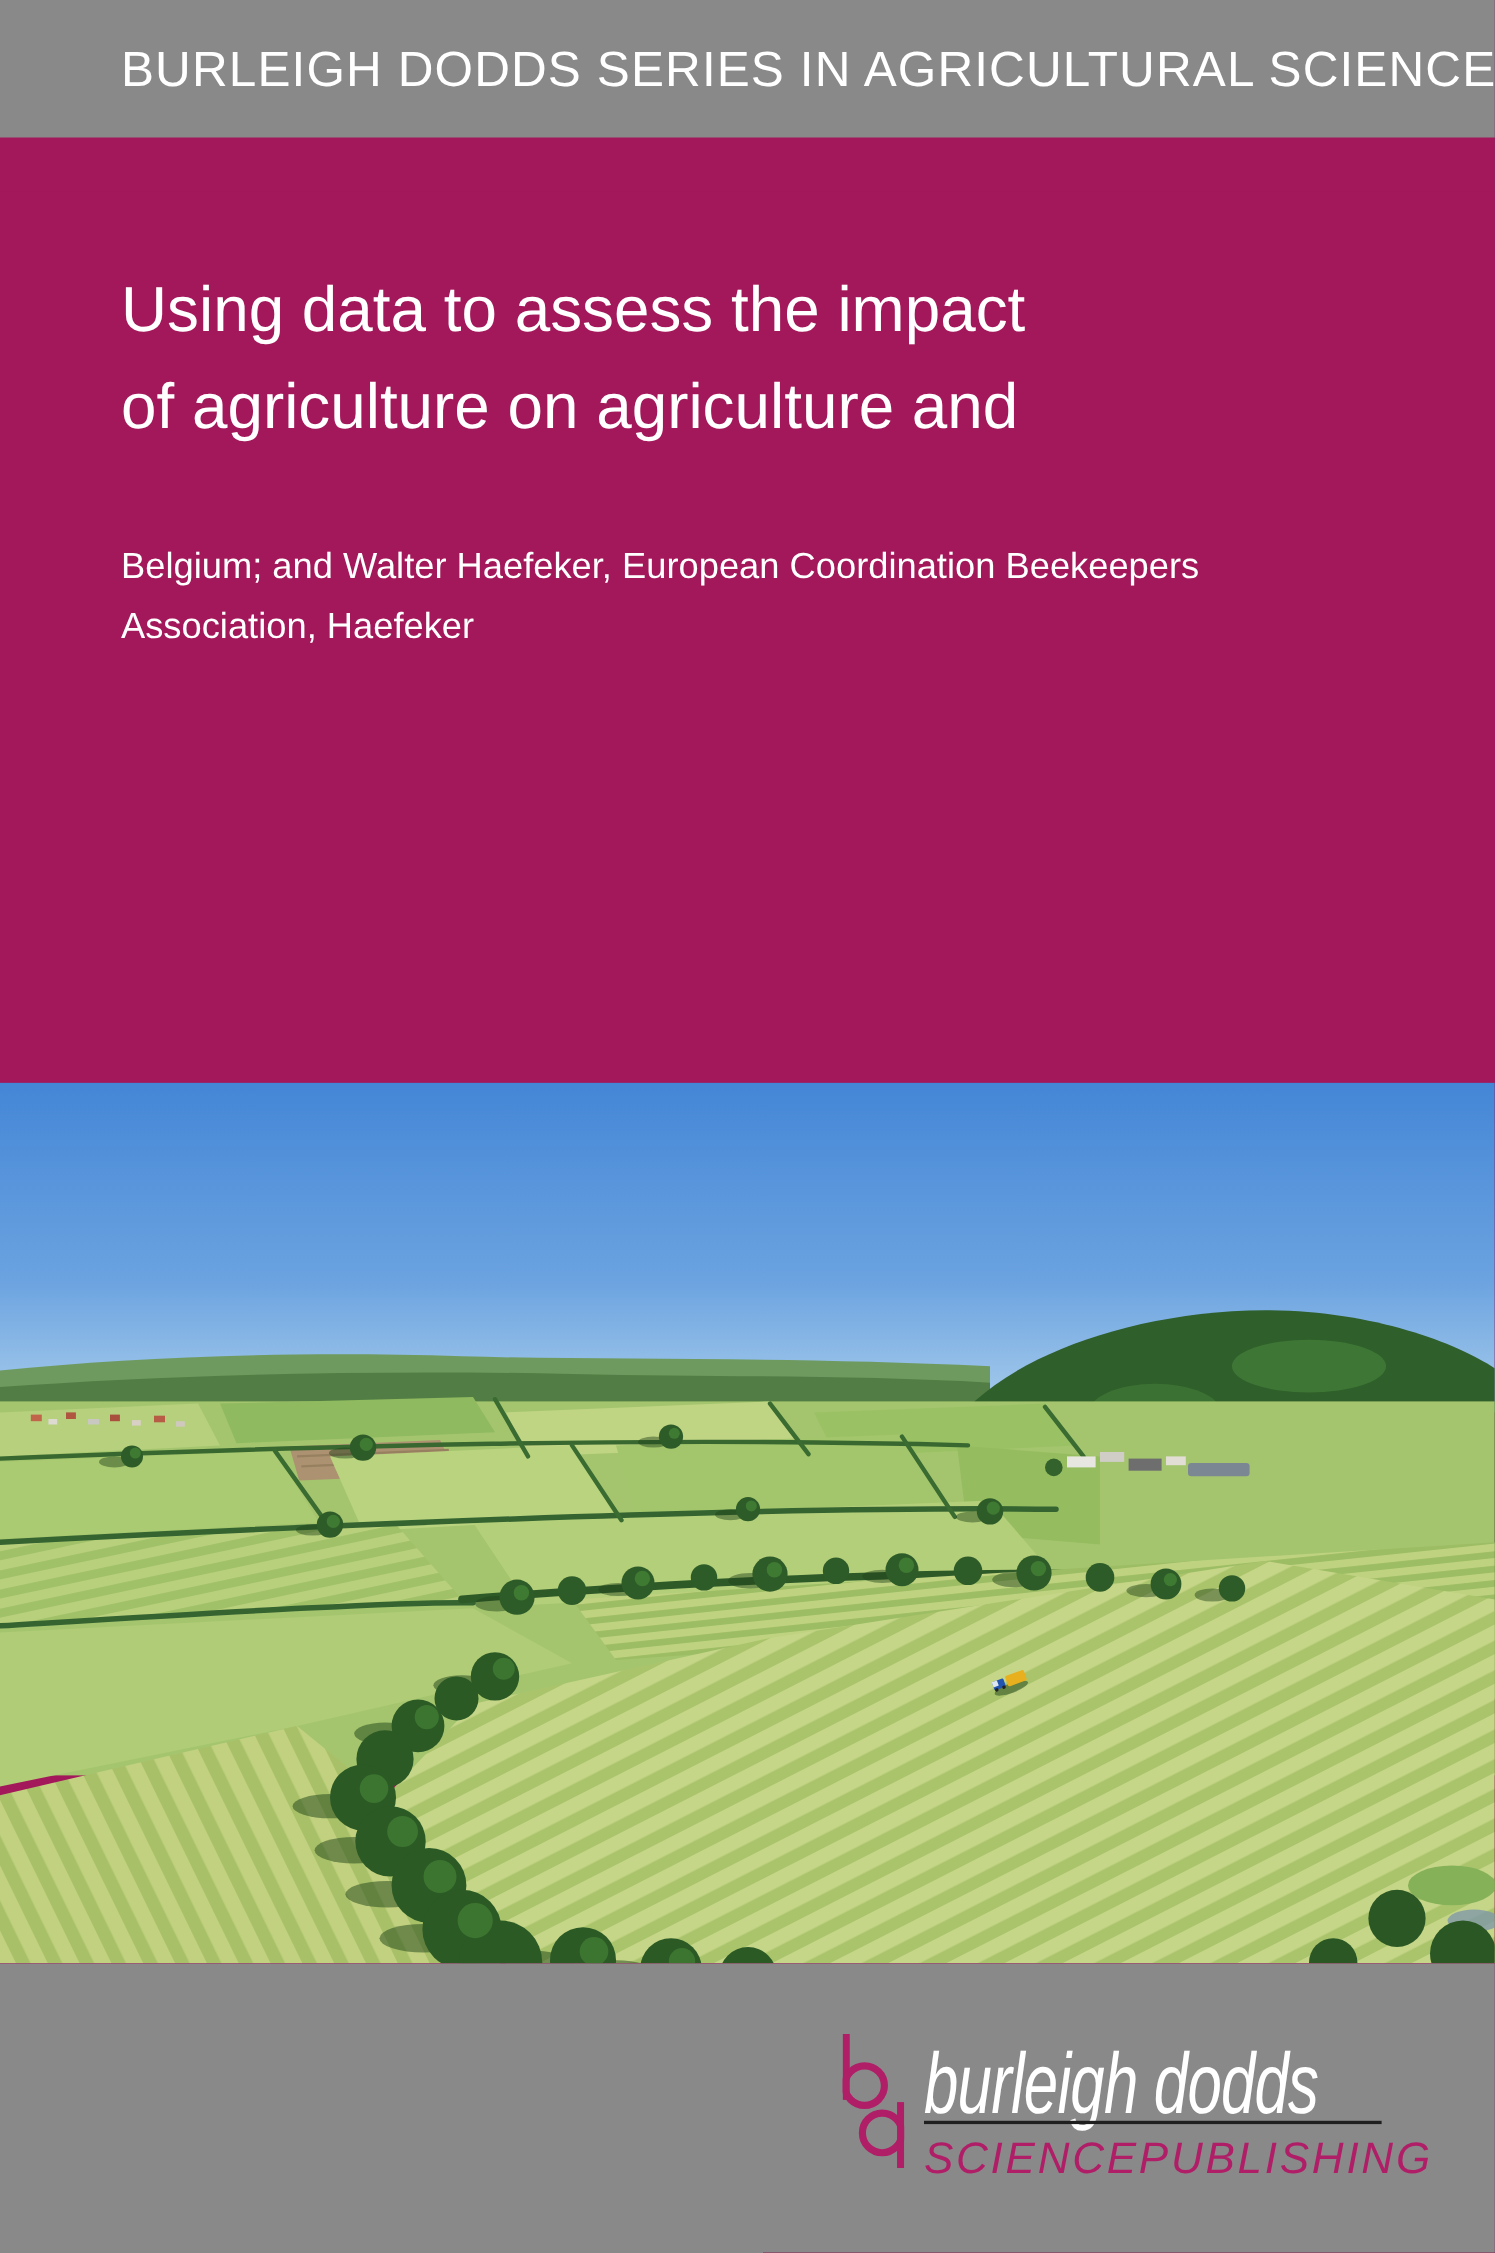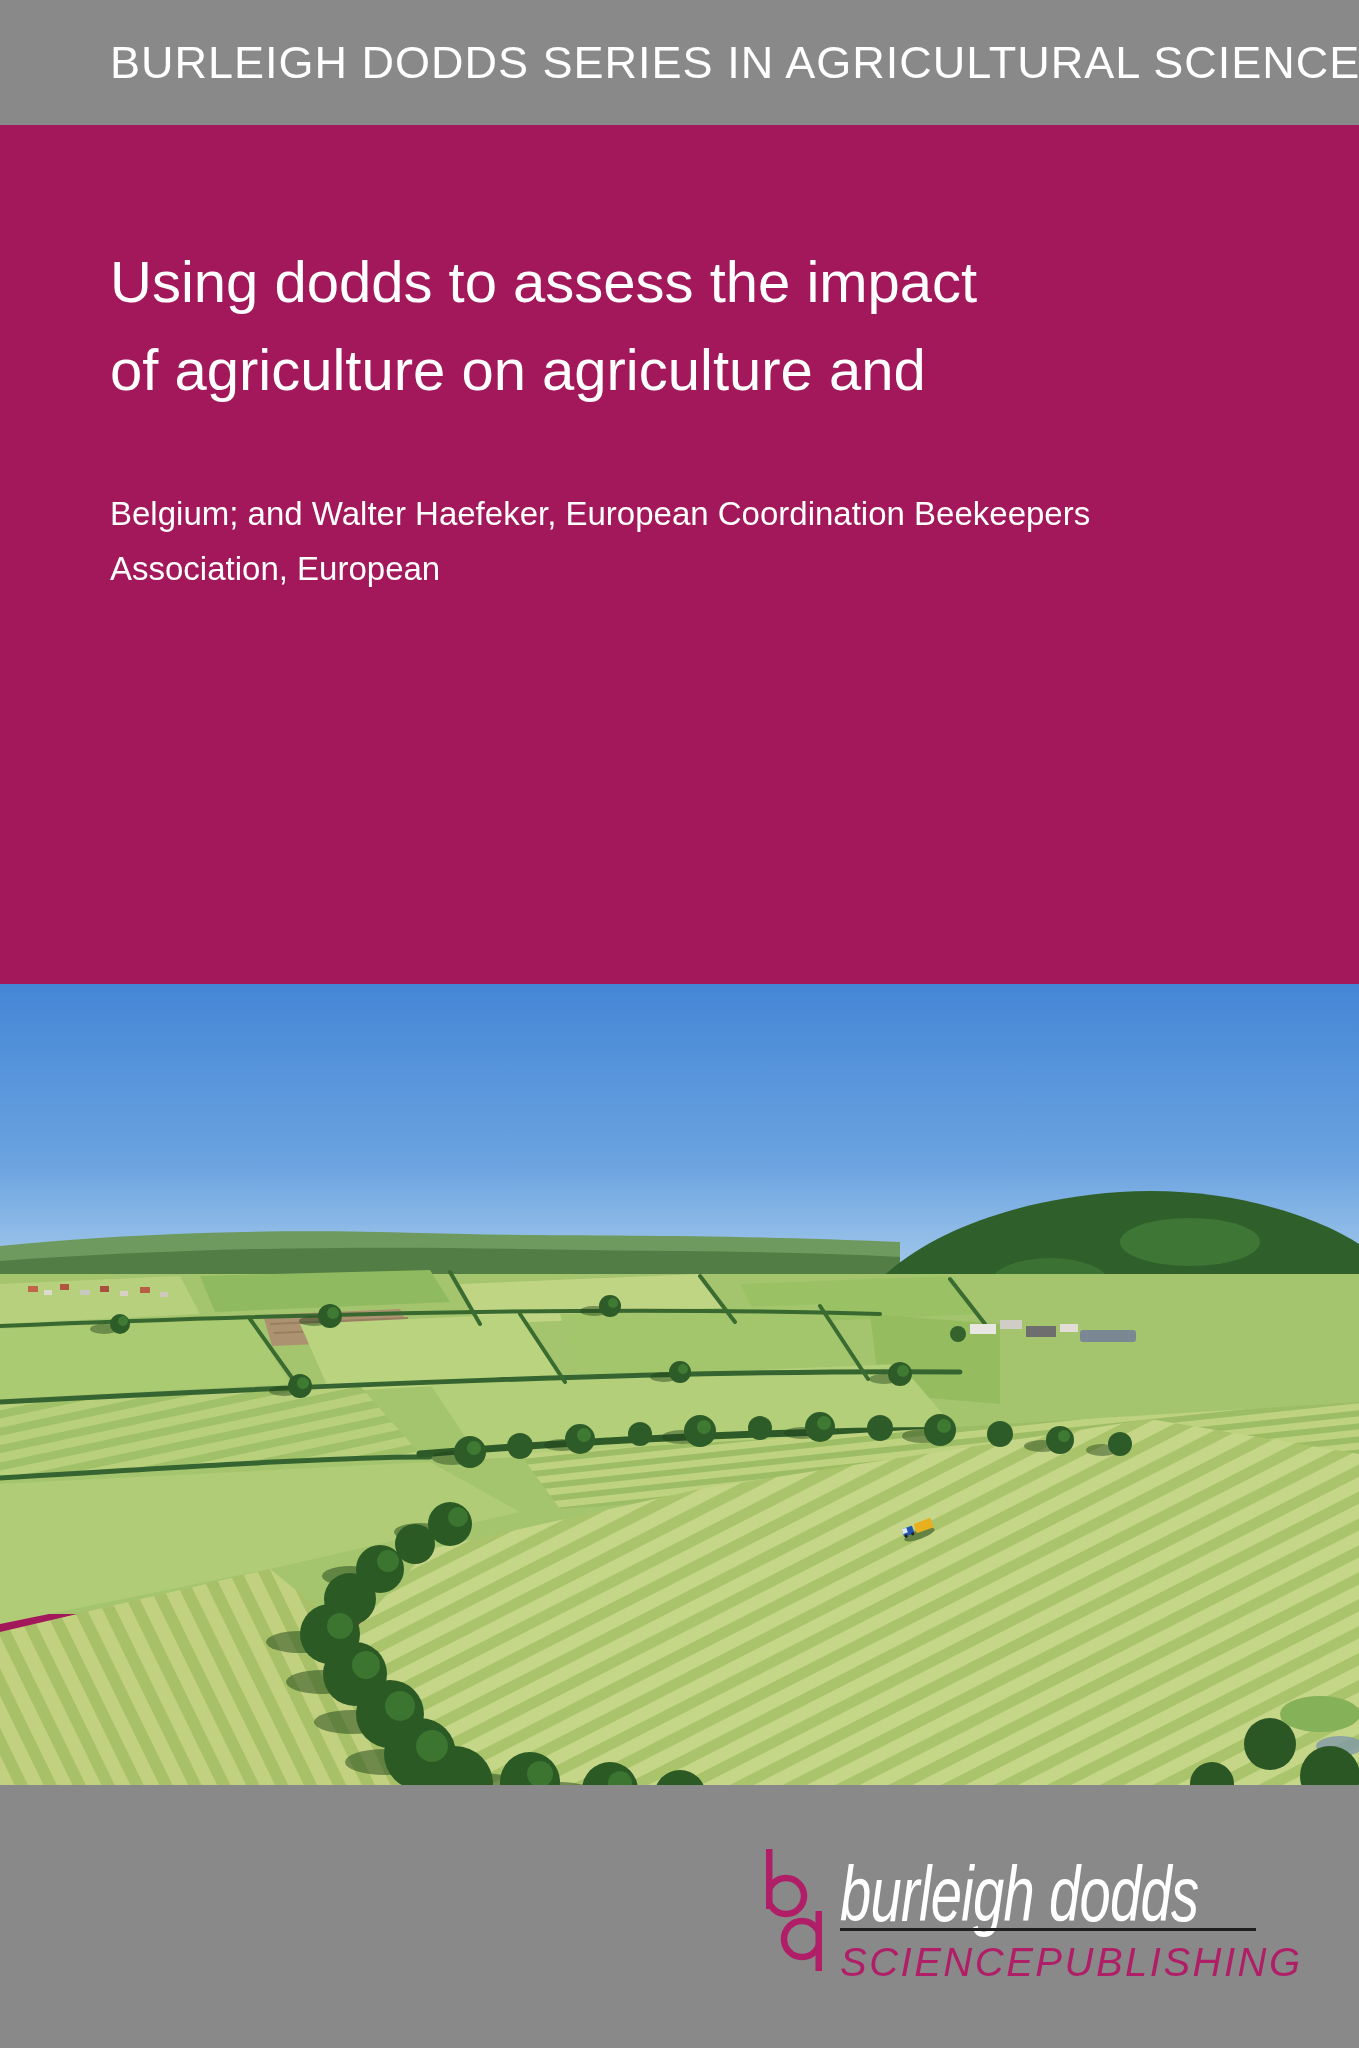--- a/index.html
+++ b/index.html
@@ -91,26 +91,26 @@
 <body>
 
 <div class="cover">
 
   <header class="series-banner">
     <div class="series-text">BURLEIGH DODDS SERIES IN AGRICULTURAL SCIENCE</div>
   </header>
 
   <section class="title-panel">
     <h1 class="book-title">
-      <span>Using dodds to assess the impact</span>
+      <span>Using data to assess the impact</span>
       <span>of agriculture on agriculture and</span>
     </h1>
     <p class="authors">
       <span>Belgium; and Walter Haefeker, European Coordination Beekeepers</span>
-      <span>Association, European</span>
+      <span>Association, Haefeker</span>
     </p>
   </section>
 
   <div class="cover-photo" title="Aerial photograph of rolling farmland: blue sky over wooded hills, a patchwork of green fields with hedgerows and trees, striped freshly-mown hay fields in the foreground with a tractor and trailer at work">
     <svg width="1359" height="801" viewBox="0 0 1359 801" xmlns="http://www.w3.org/2000/svg">
       <defs>
         <linearGradient id="sky" x1="0" y1="0" x2="0" y2="1">
           <stop offset="0" stop-color="#4486d6"></stop>
           <stop offset="0.6" stop-color="#6ba3e0"></stop>
           <stop offset="1" stop-color="#a9cdec"></stop>

